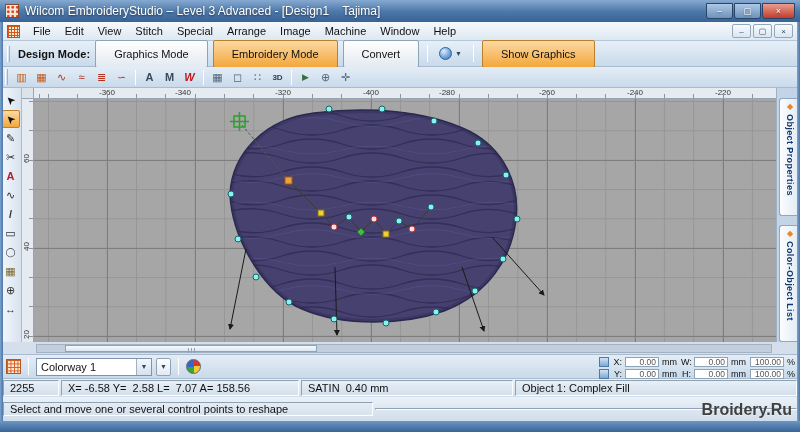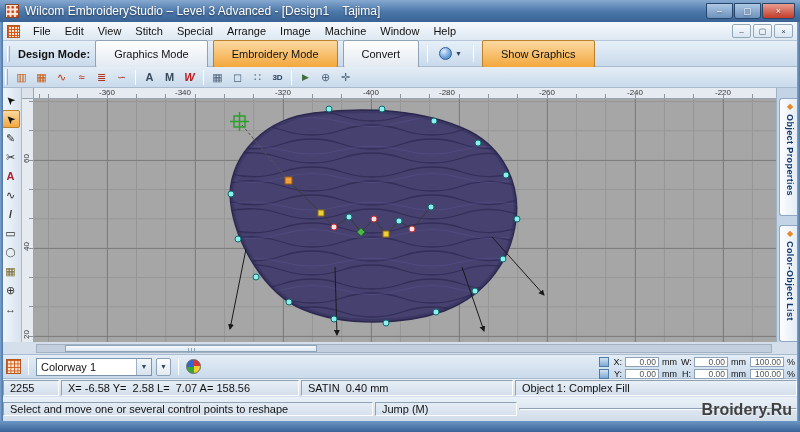--- a/index.html
+++ b/index.html
@@ -382,21 +382,20 @@
 
   <div class="status1">
     <div class="scell c1">2255</div>
     <div class="scell c2">X= -6.58 Y=  2.58 L=  7.07 A= 158.56</div>
     <div class="scell c3">SATIN  0.40 mm</div>
     <div class="scell c4">Object 1: Complex Fill</div>
   </div>
 
   <div class="status2">
     <div class="scell h1">Select and move one or several control points to reshape</div>
-    <div class="scell h2">Jump (M)</div>
     <div class="scell h3"></div>
   </div>
 
   <div class="watermark">Broidery.Ru</div>
 
   <div class="sideframe l"></div>
   <div class="sideframe r"></div>
   <div class="bottomframe"></div>
 </div>
 

